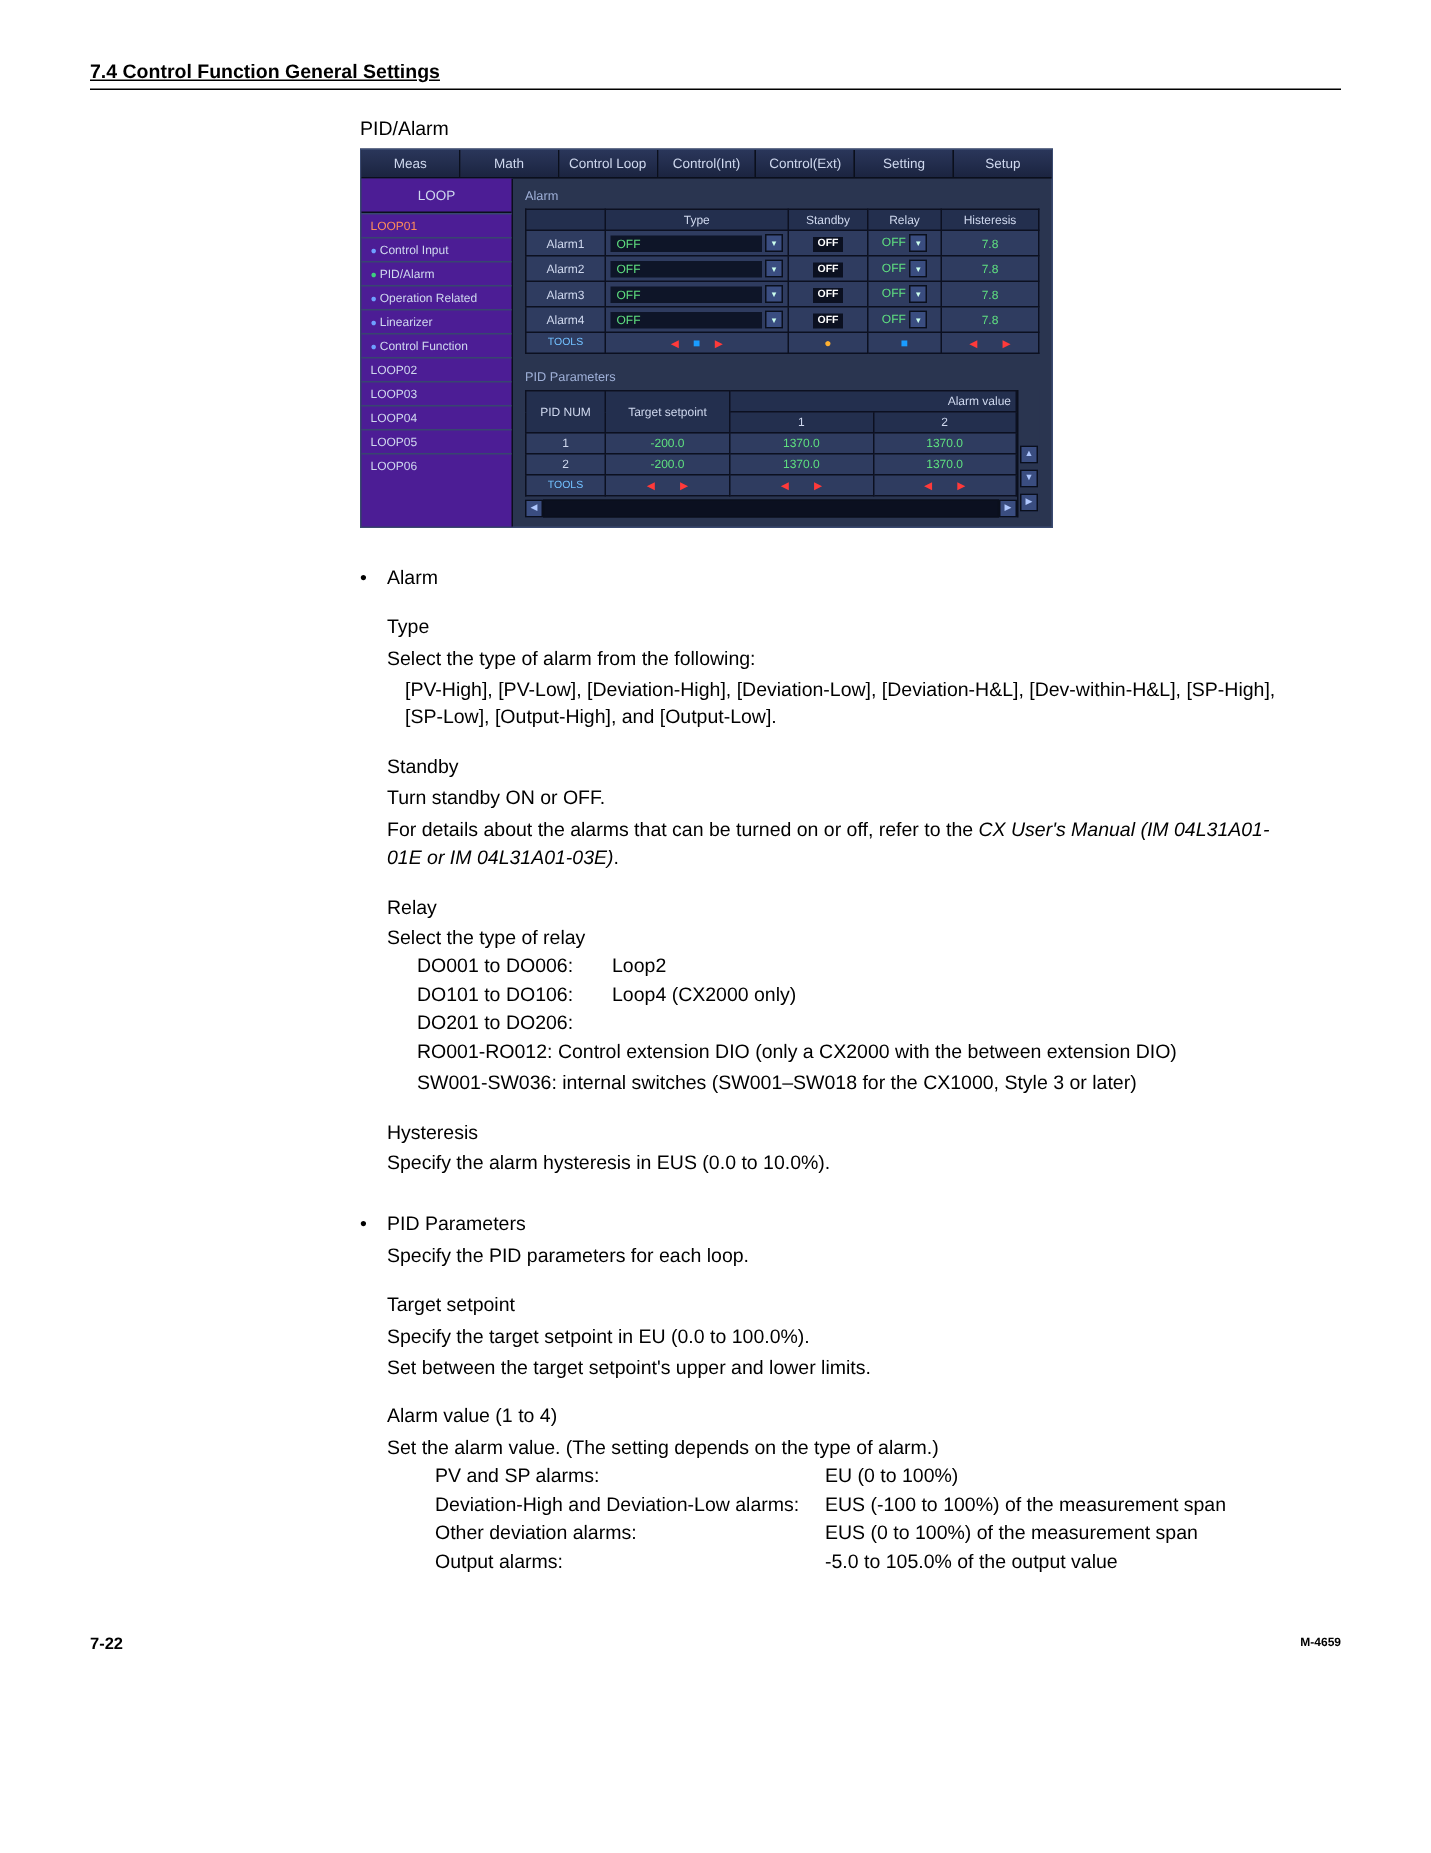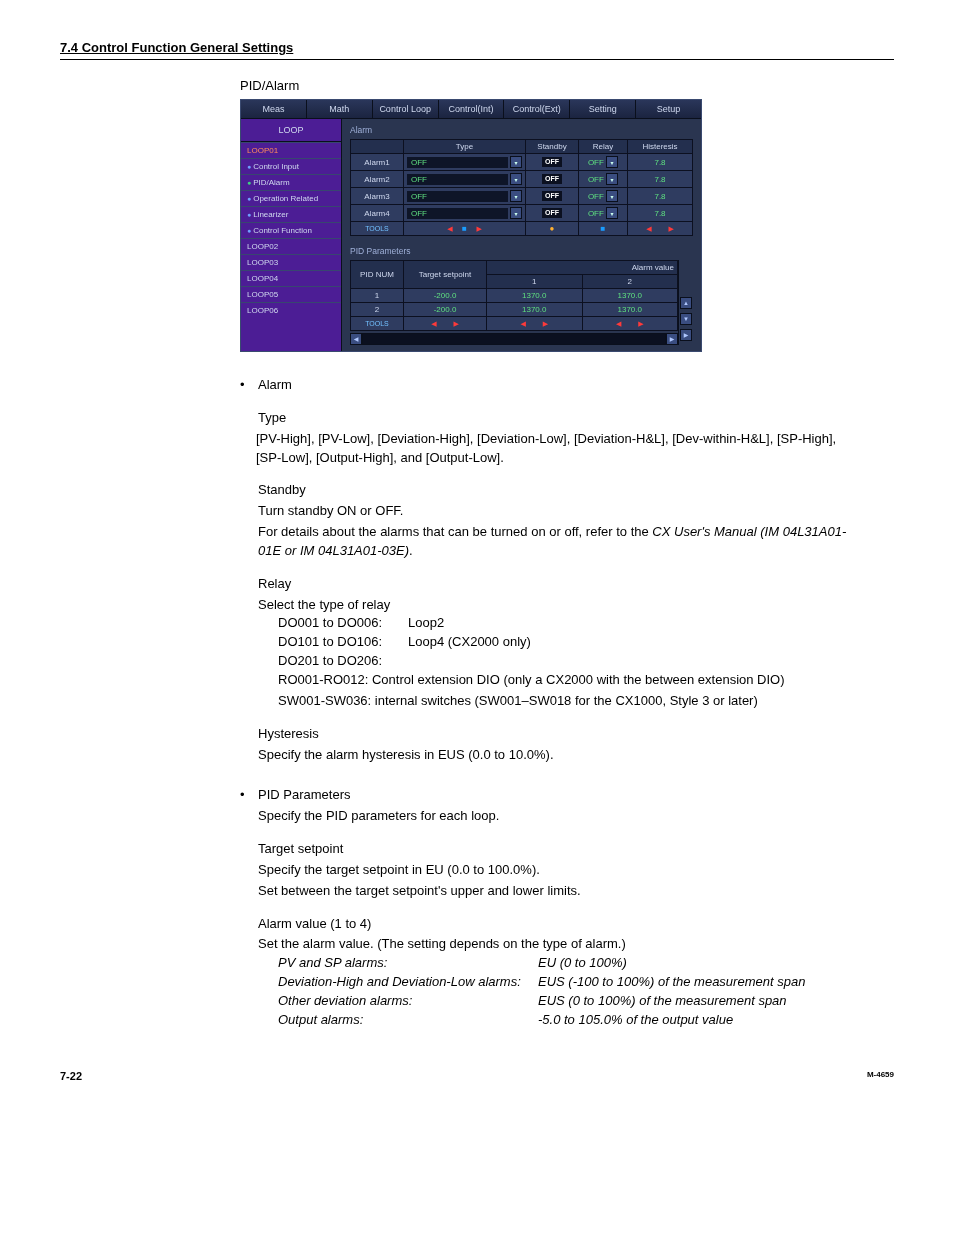--- a/index.html
+++ b/index.html
@@ -136,21 +136,21 @@
   .bullet-line { display: flex; margin-top: 4px; }
   .bullet-line .dot { width: 18px; }
   .heading { margin-top: 14px; }
   .para { margin-top: 2px; }
   .italic { font-style: italic; }
 
   .relay-row { display: flex; margin-left: 20px; }
   .relay-lbl { width: 130px; flex-shrink: 0; }
   .relay-val { flex: 1; }
 
-  .alarm-grid { display: flex; margin-left: 20px; font-style: italic; }
+  .alarm-grid { display: flex; margin-left: 32px; }
   .alarm-grid .col1 { width: 260px; flex-shrink: 0; }
   .alarm-grid .col2 { flex: 1; }
 
   .footer {
     display: flex;
     justify-content: space-between;
     margin-top: 40px;
     font-size: 11px;
   }
   .footer .pn { font-weight: bold; }
@@ -320,21 +320,22 @@
 </div>
 
 <div class="body-section">
 
   <div class="bullet-line">
     <div class="dot">•</div>
     <div>Alarm</div>
   </div>
 
   <div class="heading" style="margin-left:18px">Type</div>
-  <div class="para" style="margin-left:16px">[PV-High], [PV-Low], [Deviation-High], [Deviation-Low], [Deviation-H&amp;L], [Dev-within-H&amp;L], [SP-High], [SP-Low], [Output-High], and [Output-Low].</div>
+  <div class="para" style="margin-left:18px">Select the type of alarm from the following:</div>
+  <div class="para" style="margin-left:30px">[PV-High], [PV-Low], [Deviation-High], [Deviation-Low], [Deviation-H&amp;L], [Dev-within-H&amp;L], [SP-High], [SP-Low], [Output-High], and [Output-Low].</div>
 
   <div class="heading" style="margin-left:18px">Standby</div>
   <div class="para" style="margin-left:18px">Turn standby ON or OFF.</div>
   <div class="para" style="margin-left:18px">
     <span>For details about the alarms that can be turned on or off, refer to the </span><span class="italic">CX User's Manual (IM 04L31A01-01E or IM 04L31A01-03E)</span><span>.</span>
   </div>
 
   <div class="heading" style="margin-left:18px">Relay</div>
   <div class="para" style="margin-left:18px">Select the type of relay</div>
   <div id="relay-rows" style="margin-left:18px">

